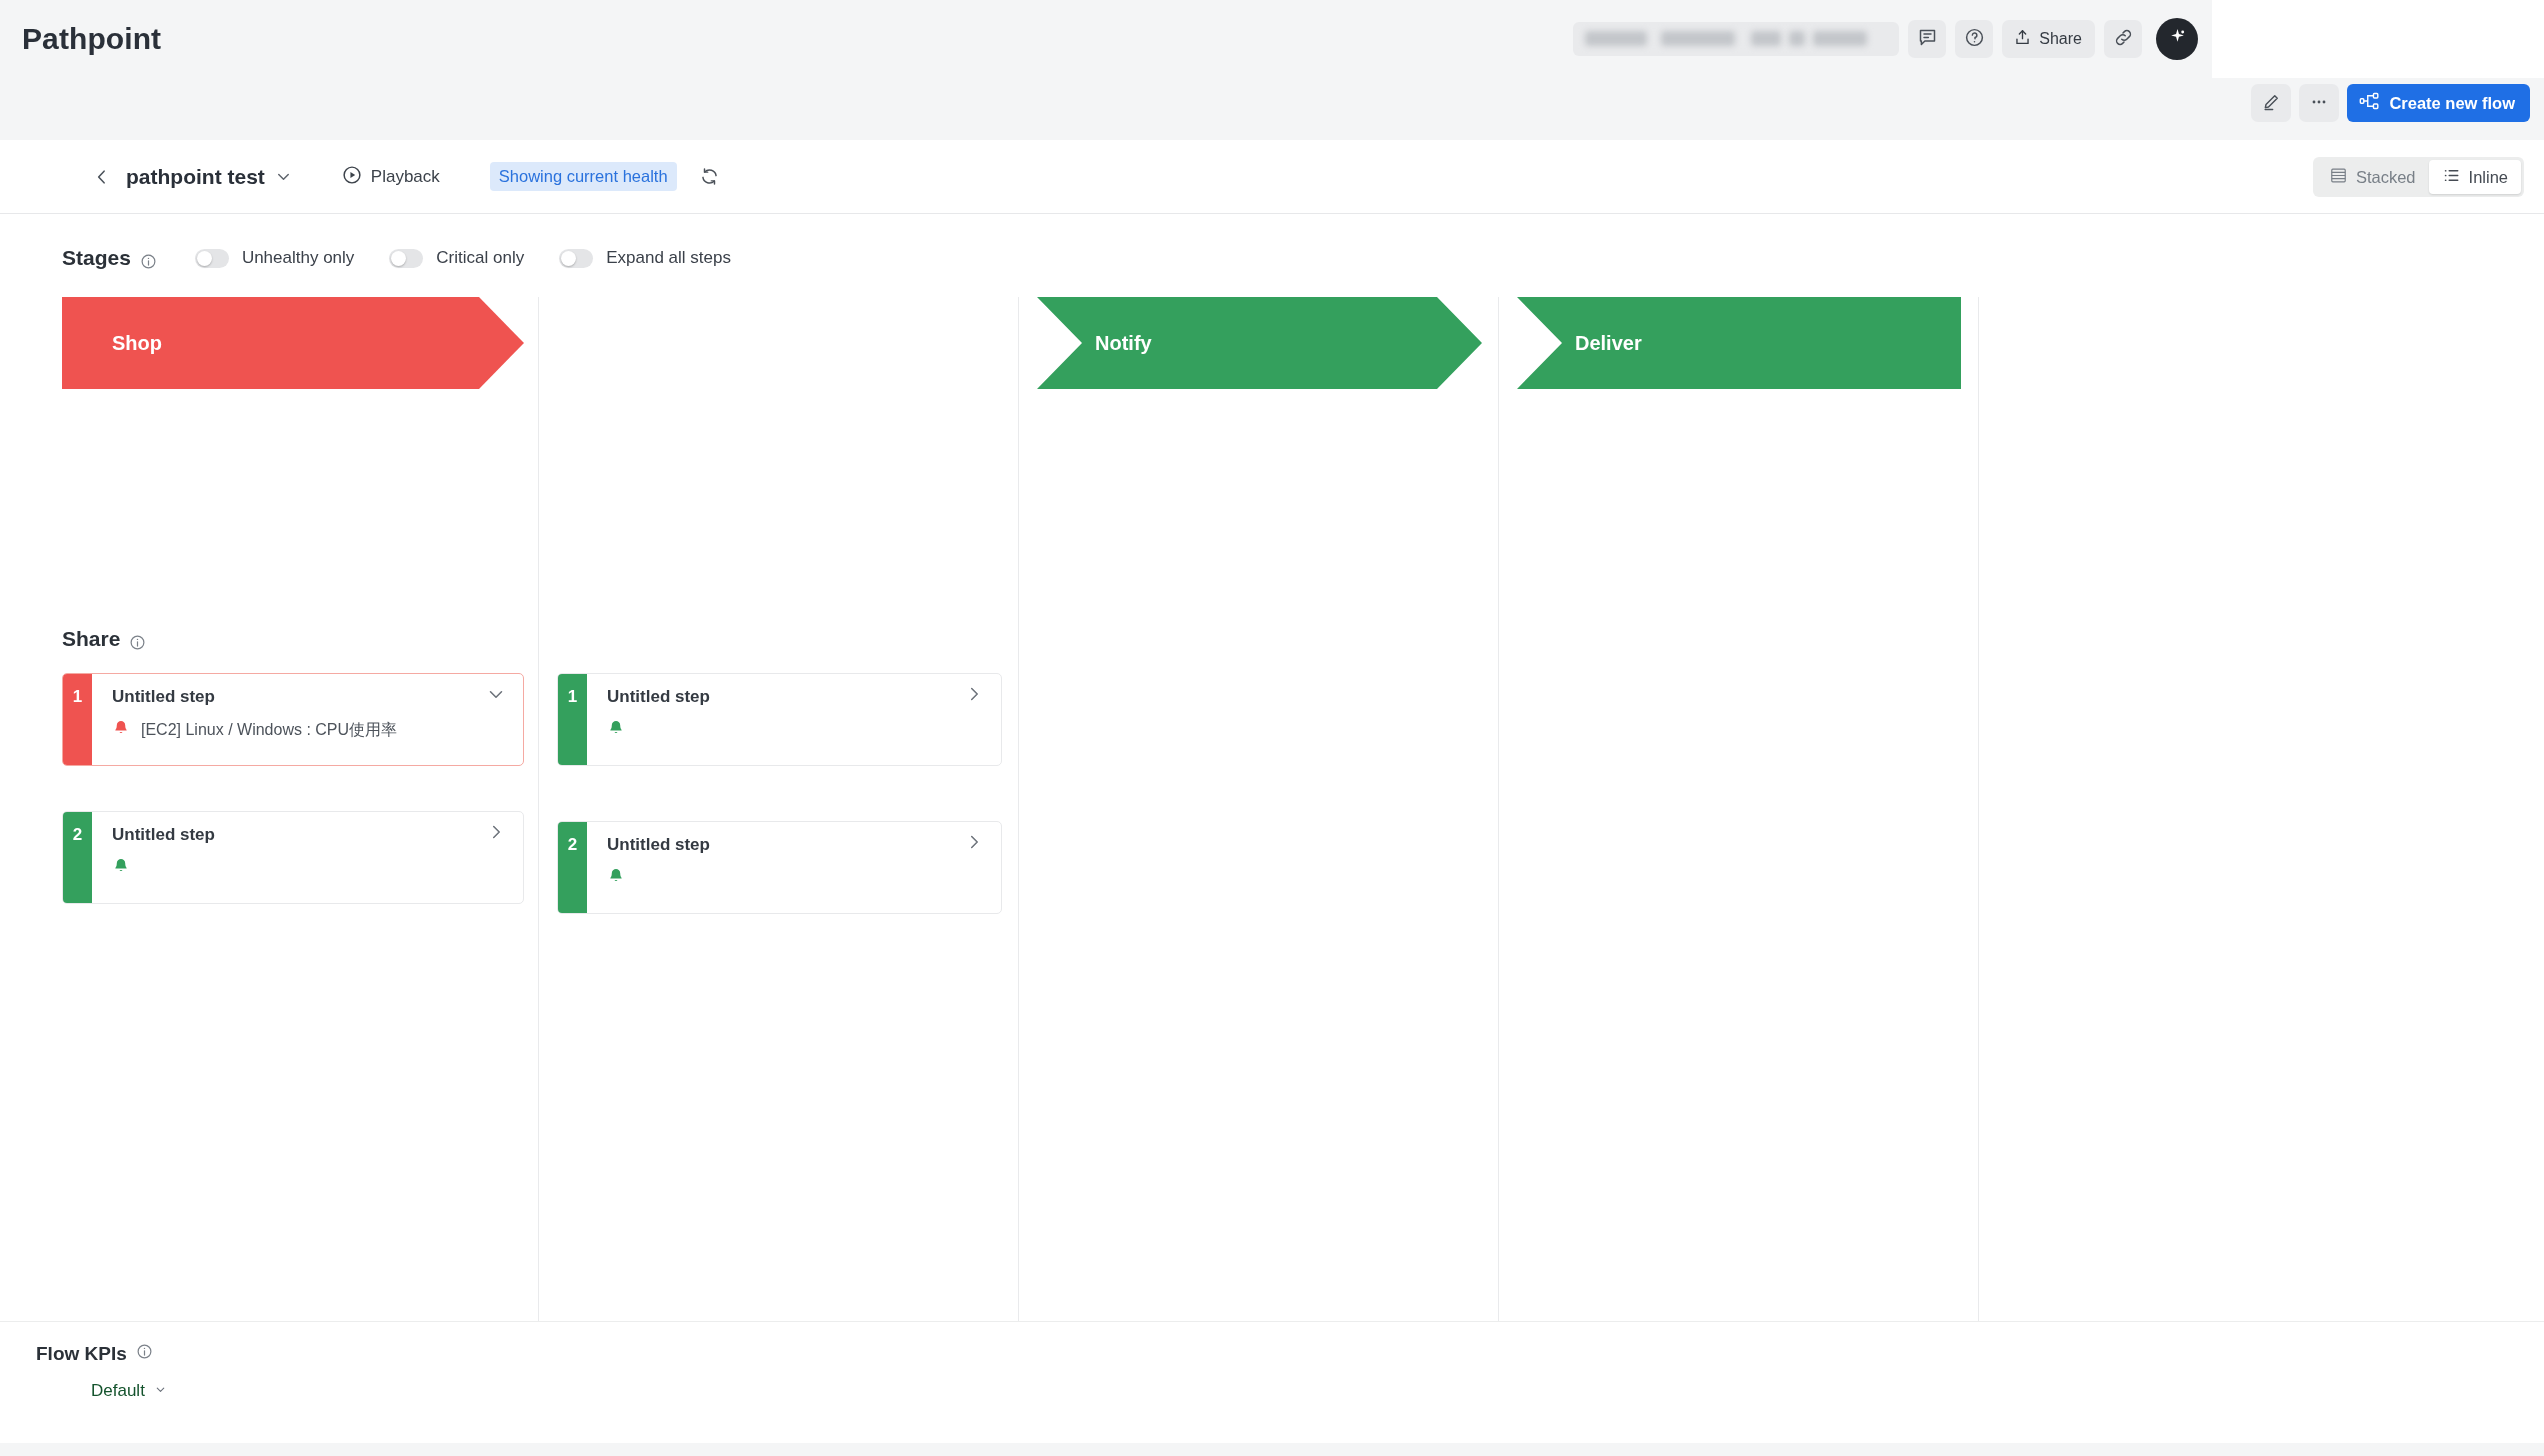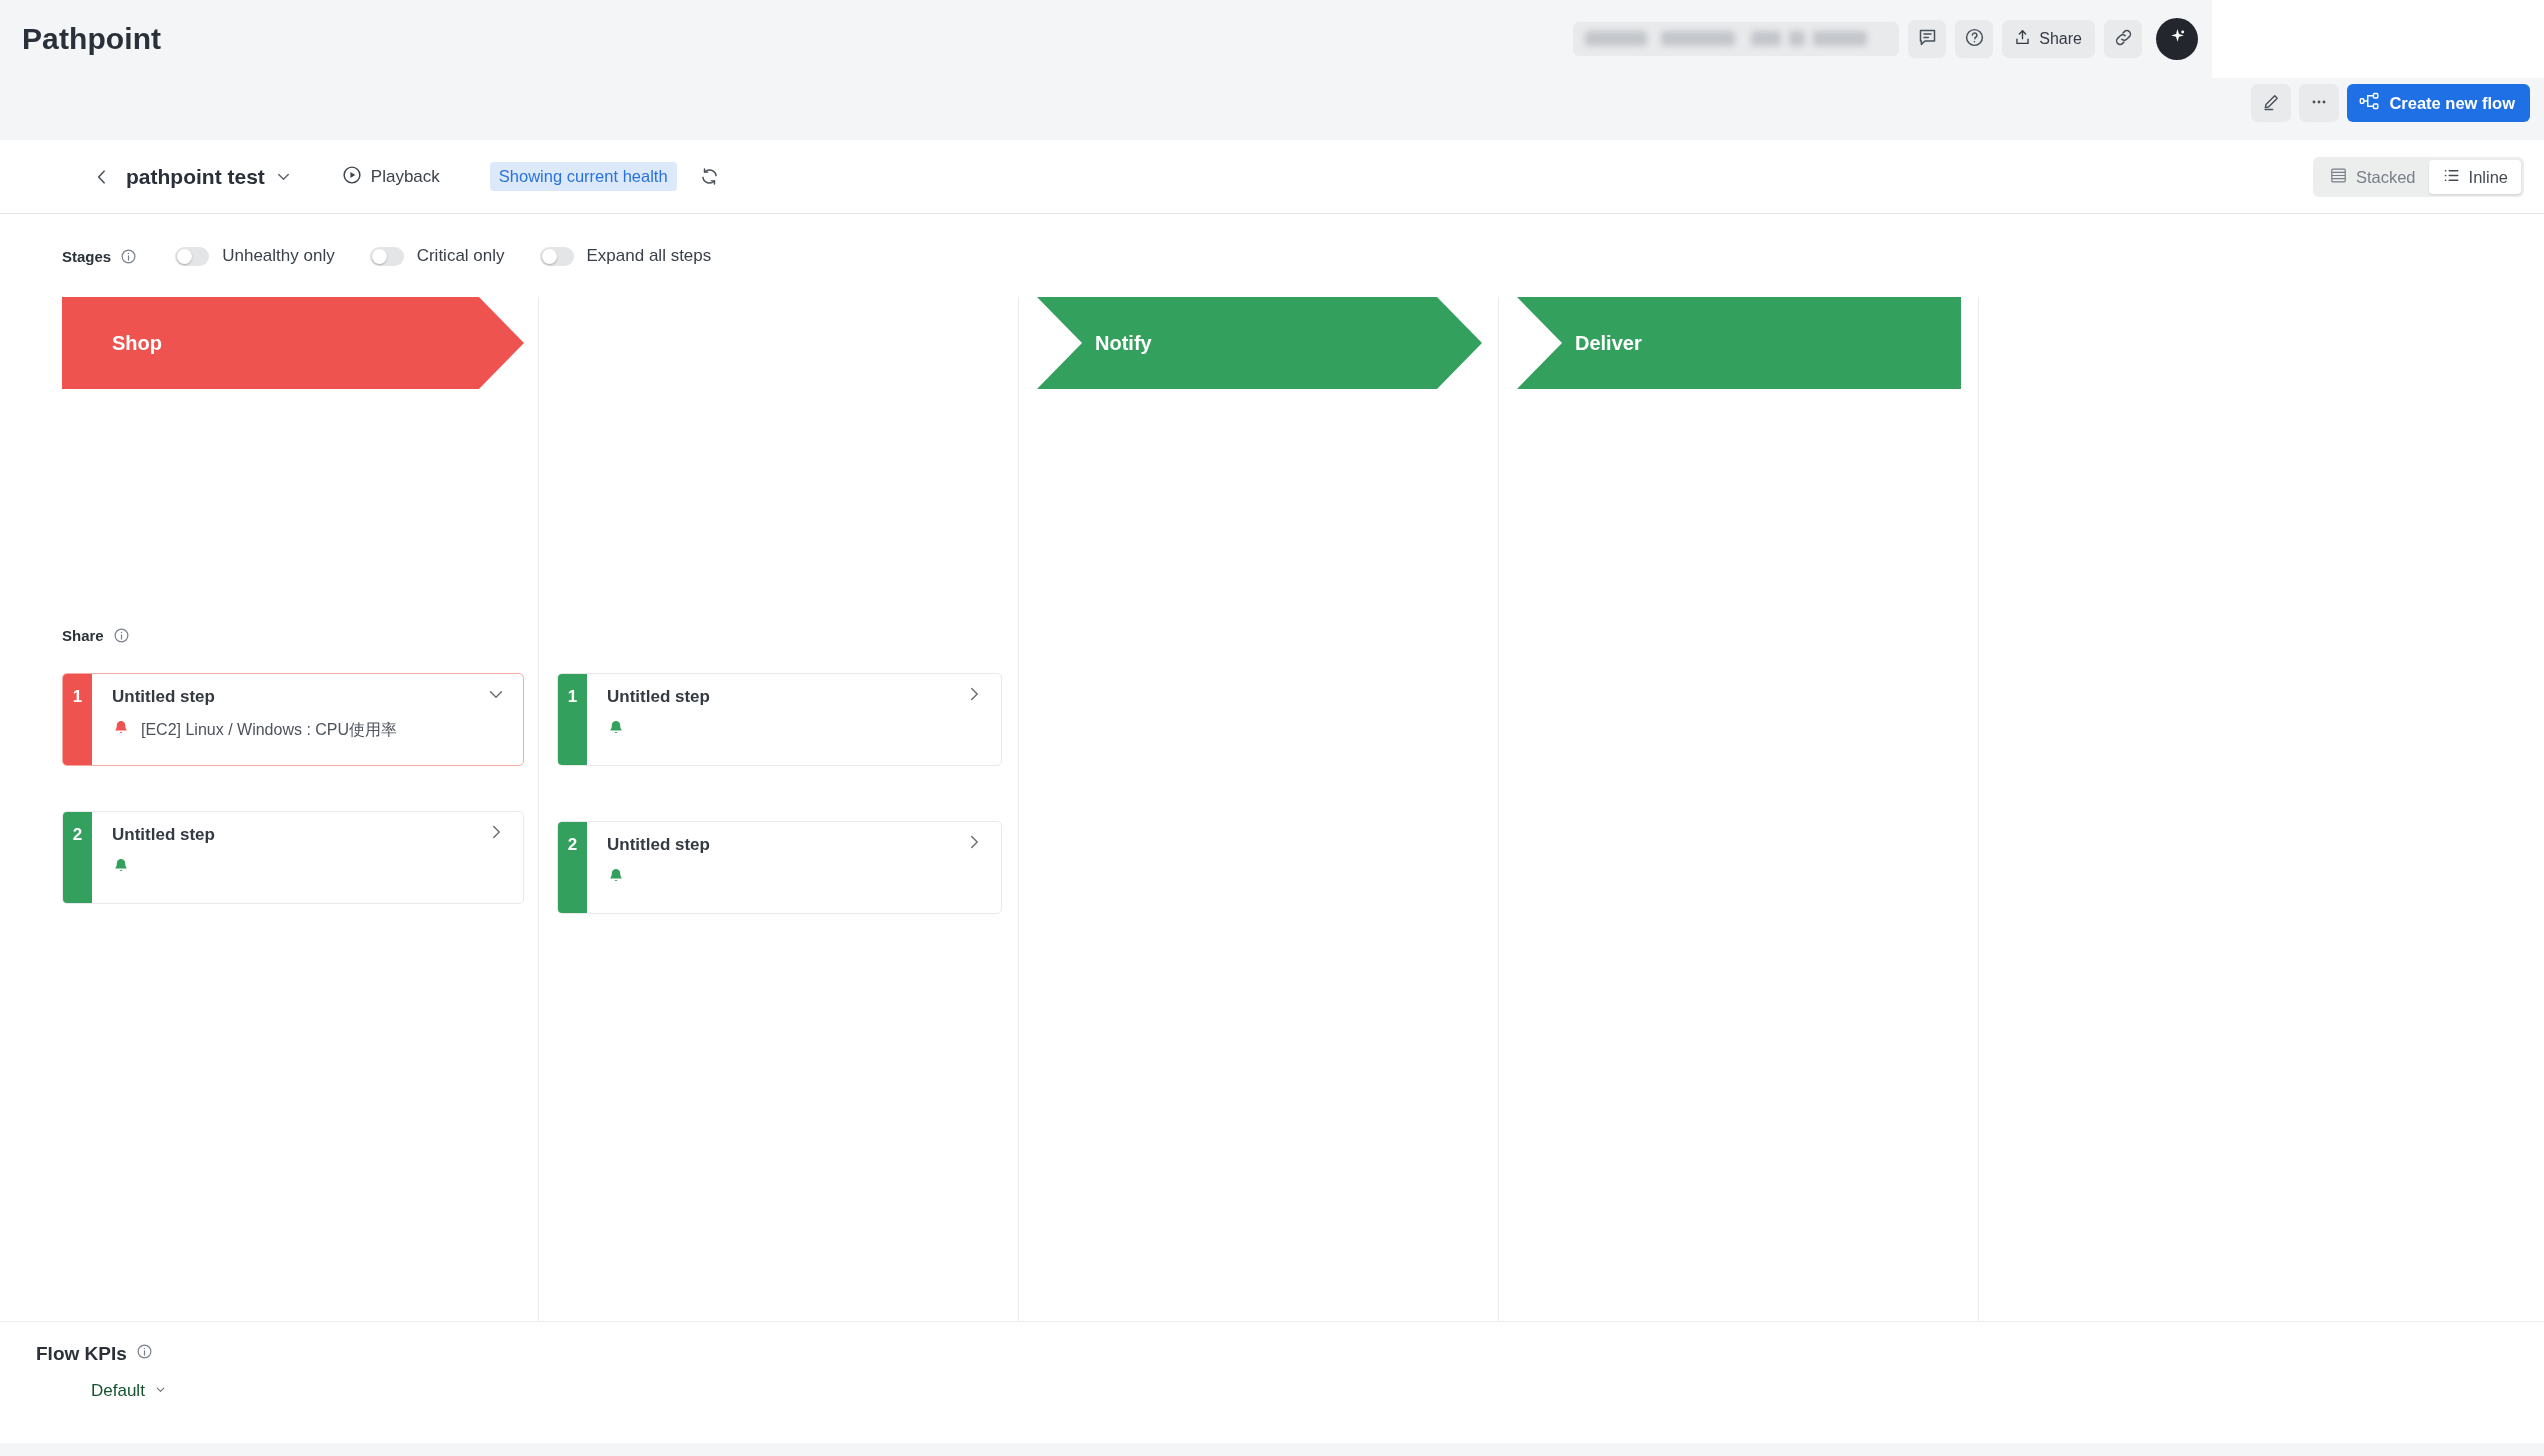--- a/index.html
+++ b/index.html
@@ -125,21 +125,21 @@
   }
 
   
   .content { position: absolute; left: 0; top: 214px; width: 2544px; height: 1106px; background:#fff; }
 
   .stages-row {
     position: absolute; left: 62px; top: 32px;
     display: flex; align-items: center; gap: 0;
   }
   .section-label {
-    font-size: 15px; font-weight: 700; color: #2b3138;
+    font-size: 21px; font-weight: 700; color: #2b3138;
     display: flex; align-items: flex-end; gap: 9px;
   }
   .toggle-group { display: flex; align-items: center; gap: 13px; margin-left: 38px; }
   .switch {
     width: 34px; height: 19px; border-radius: 10px; background: #e4e5e7;
     position: relative; cursor: pointer; flex: none;
   }
   .switch .knob {
     position: absolute; left: 2px; top: 2px;
     width: 15px; height: 15px; border-radius: 50%; background: #fff;

